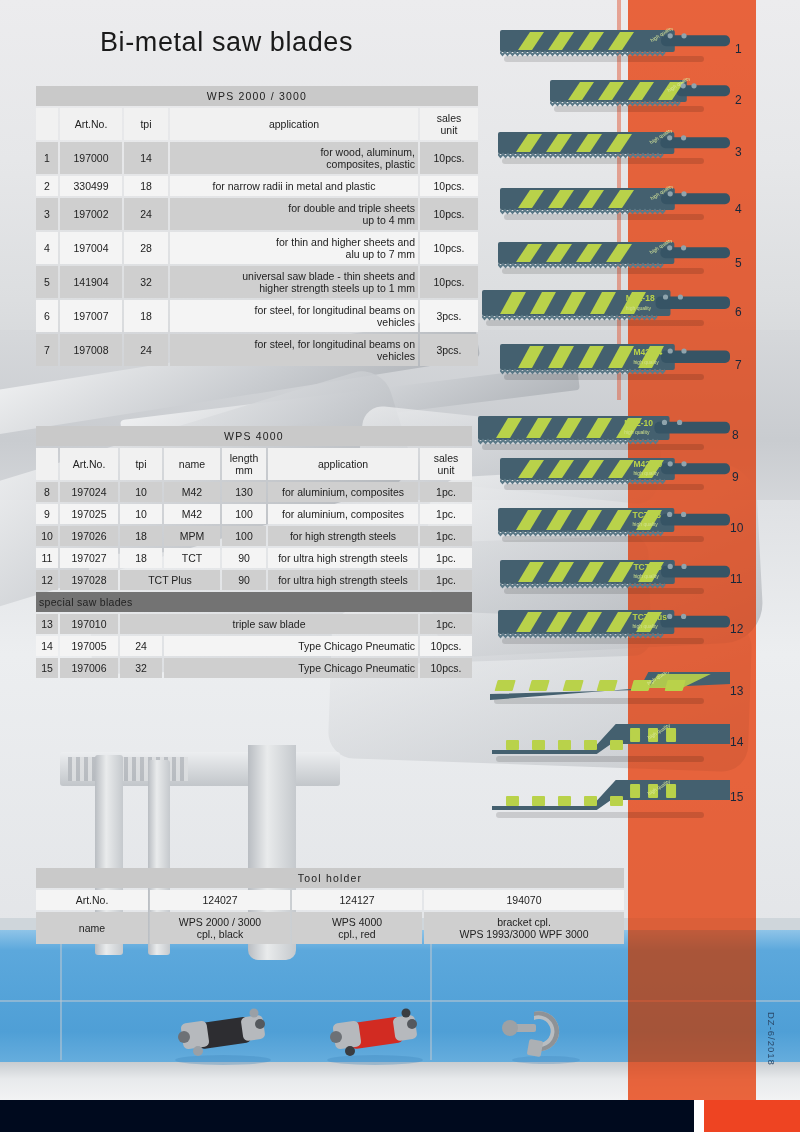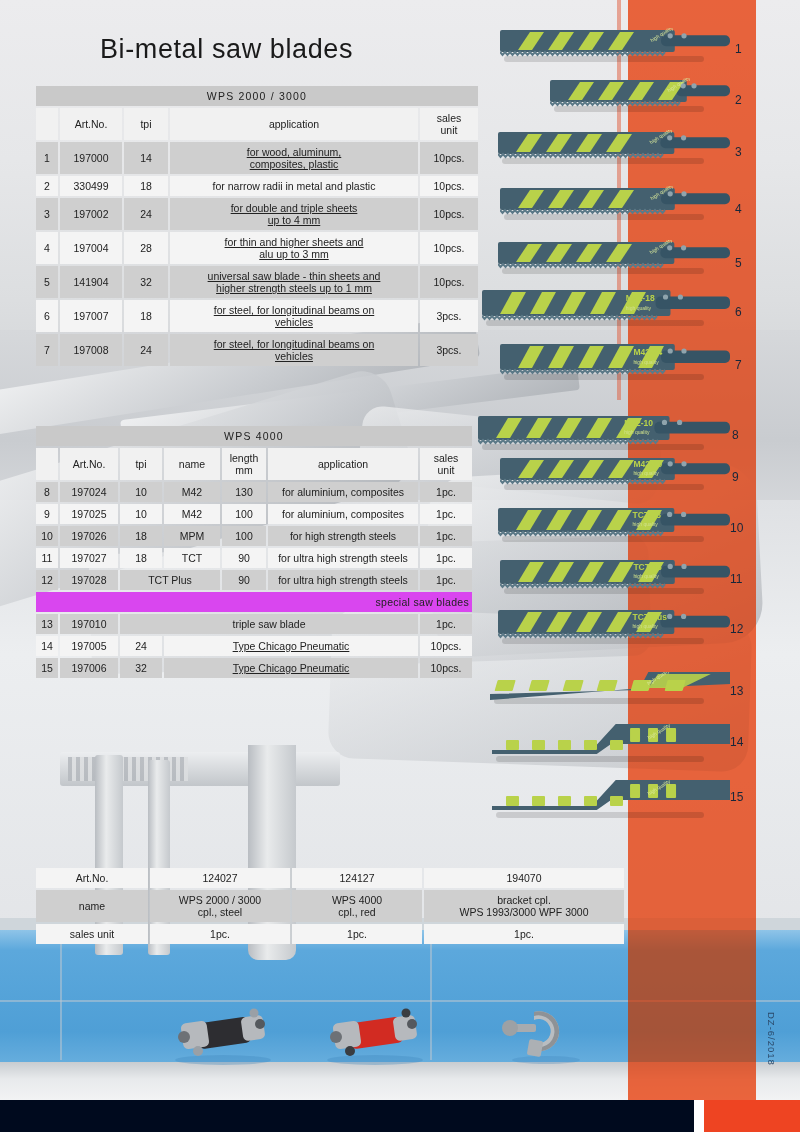--- a/index.html
+++ b/index.html
@@ -48,33 +48,33 @@
         background:repeating-linear-gradient(90deg,#b4b8bd 0 4px,#dcdee0 4px 8px);opacity:.85;}
   .floorline{position:absolute;background:#b9c7d2;opacity:.55;}
   
   #orange{position:absolute;left:628px;top:0;width:128px;height:1100px;
           background:#f0653c;mix-blend-mode:multiply;opacity:.92;}
   #orangeTint{position:absolute;left:628px;top:0;width:128px;height:1100px;
           background:#ef5f33;opacity:.55;}
   .orangebar-thin{position:absolute;left:617px;top:0;width:4px;height:400px;
           background:#e0593a;opacity:.5;}
   
-  #title{position:absolute;left:100px;top:34px;font-size:27px;color:#1a1a1a;
+  #title{position:absolute;left:100px;top:27px;font-size:27px;color:#1a1a1a;
          letter-spacing:.6px;font-weight:400;}
   
   .tbl{position:absolute;border-collapse:separate;border-spacing:2px;}
   .tbl td{font-size:10.5px;color:#222;padding:4px 3px;vertical-align:middle;}
   .band{background:#c9c9c9;font-size:13px;text-align:center;letter-spacing:1.2px;
         color:#1c1c1c;padding:7px 0;}
   .hdr{background:#f1f1f1;text-align:center;color:#333;line-height:1.15;}
   .gray{background:#cfcfcf;}
   .light{background:#f4f4f4;}
   .ctr{text-align:center;}
-  .lft{text-align:center;padding-left:8px;text-decoration:underline;}
-  .special{background:#d946ef;text-align:right;color:#e8674f;font-size:10.5px;
+  .lft{text-align:right;padding-left:8px;}
+  .special{background:#737373;text-align:left;color:#e8674f;font-size:10.5px;
         letter-spacing:.3px;padding:6px 0;}
   
   .blade{position:absolute;}
   .bnum{position:absolute;font-size:12px;color:#17263a;}
   #sidecode{position:absolute;left:766px;top:1012px;font-size:9.5px;color:#2b4a6b;
         writing-mode:vertical-rl;letter-spacing:1px;}
   
   #footdark{position:absolute;left:0;top:1100px;width:800px;height:32px;background:#000a1e;}
   #footorange{position:absolute;left:704px;top:1100px;width:96px;height:32px;background:#ee4422;}
   #footwhitegap{position:absolute;left:694px;top:1100px;width:10px;height:32px;background:#fff;}
@@ -427,21 +427,21 @@
       </td>
       <td class="gray ctr">10pcs.</td>
     </tr>
 
     <tr>
       <td class="light ctr">4</td>
       <td class="light ctr">197004</td>
       <td class="light ctr">28</td>
       <td class="light lft">
         <span>for thin and higher sheets and</span><br>
-        <span>alu up to 3 mm</span>
+        <span>alu up to 7 mm</span>
       </td>
       <td class="light ctr">10pcs.</td>
     </tr>
 
     <tr>
       <td class="gray ctr">5</td>
       <td class="gray ctr">141904</td>
       <td class="gray ctr">32</td>
       <td class="gray lft">
         <span>universal saw blade - thin sheets and</span><br>
@@ -578,45 +578,42 @@
 
 <table class="tbl" style="left:34px;top:866px;">
   <colgroup>
       <col style="width:112px">
       <col style="width:140px">
       <col style="width:130px">
       <col style="width:200px">
     </colgroup>
   <tbody>
     <tr>
+      <td class="band" colspan="4">Tool holder</td>
+    </tr>
+    <tr>
       <td class="light ctr">Art.No.</td>
       <td class="light ctr">124027</td>
       <td class="light ctr">124127</td>
       <td class="light ctr">194070</td>
     </tr>
     <tr>
       <td class="gray ctr">name</td>
       <td class="gray ctr">
         <span>WPS 2000 / 3000</span><br>
-        <span>cpl., steel</span>
+        <span>cpl., black</span>
       </td>
       <td class="gray ctr">
         <span>WPS 4000</span><br>
         <span>cpl., red</span>
       </td>
       <td class="gray ctr">
         <span>bracket cpl.</span><br>
         <span>WPS 1993/3000 WPF 3000</span>
       </td>
-    </tr>
-    <tr>
-      <td class="light ctr">sales unit</td>
-      <td class="light ctr">1pc.</td>
-      <td class="light ctr">1pc.</td>
-      <td class="light ctr">1pc.</td>
     </tr>
   </tbody>
 </table>
 
 <div id="sidecode">DZ-6/2018</div>
 <div id="footdark"></div>
 <div id="footwhitegap"></div>
 <div id="footorange"></div>
 
 </body></html>

